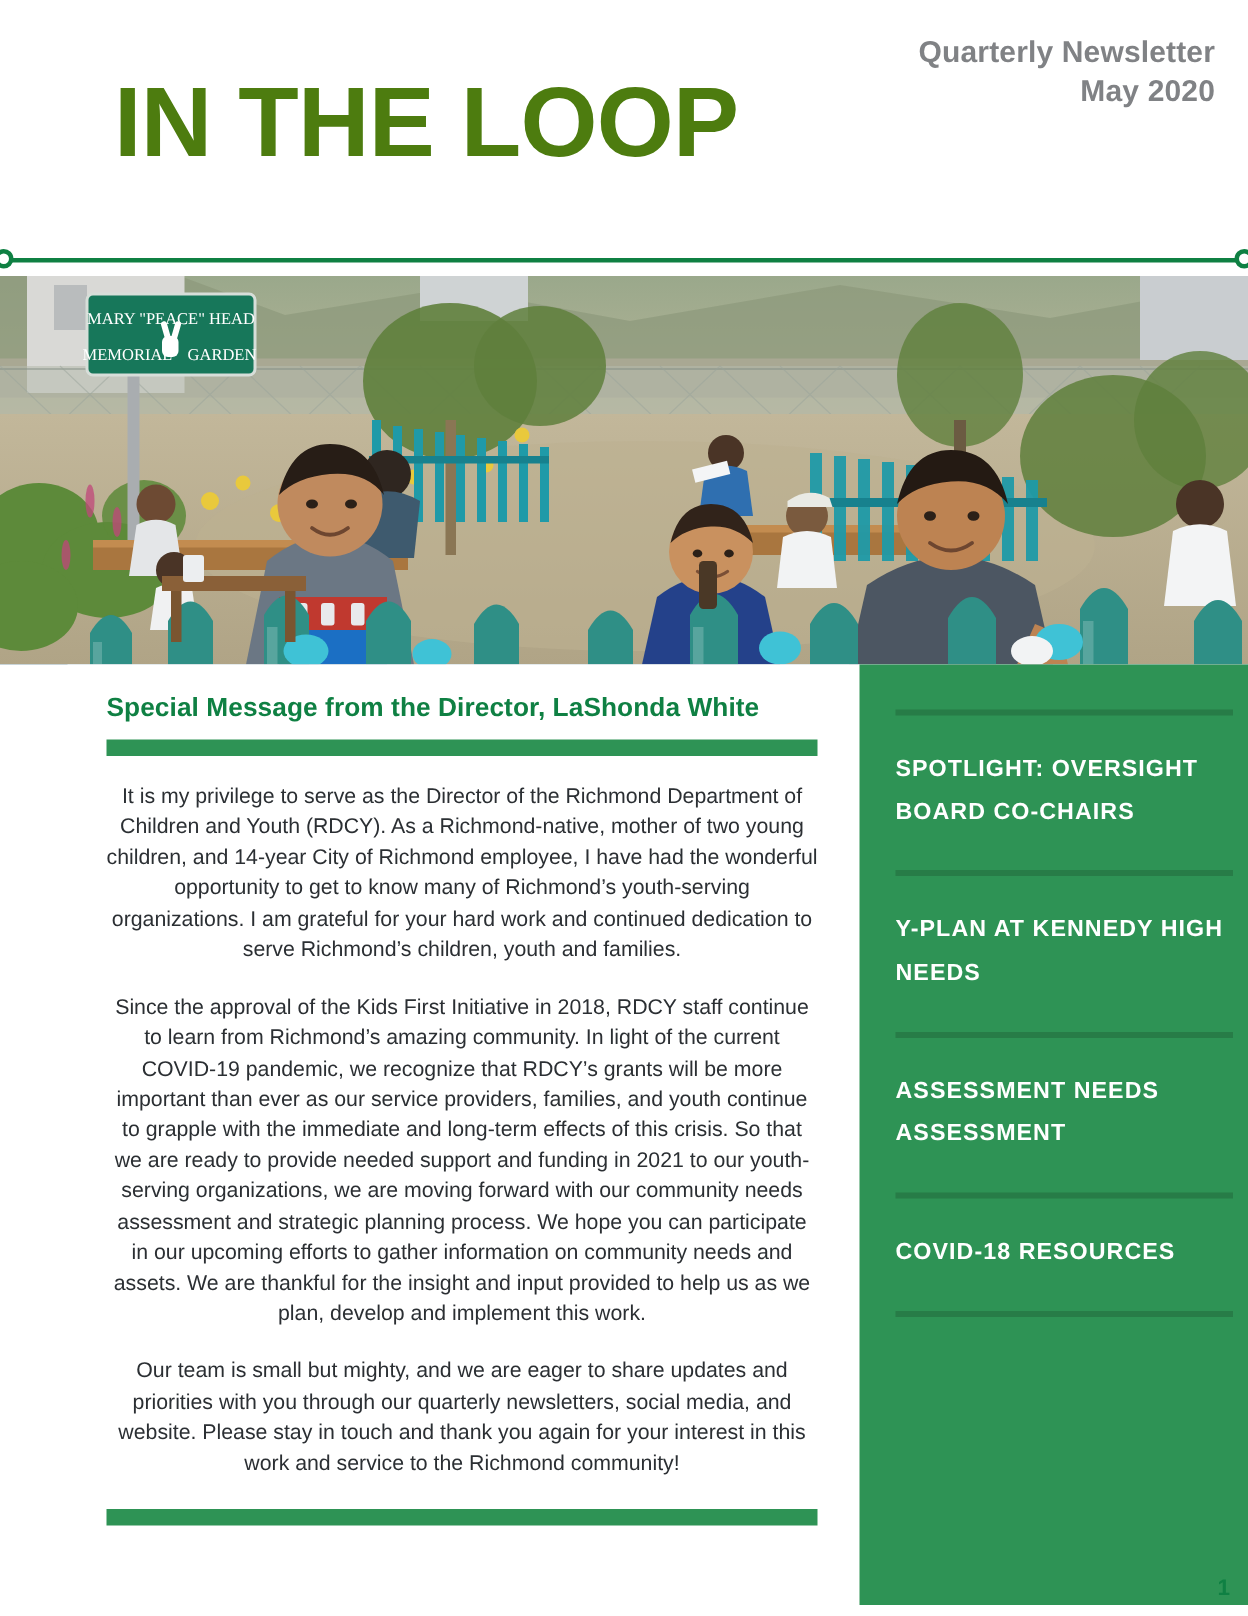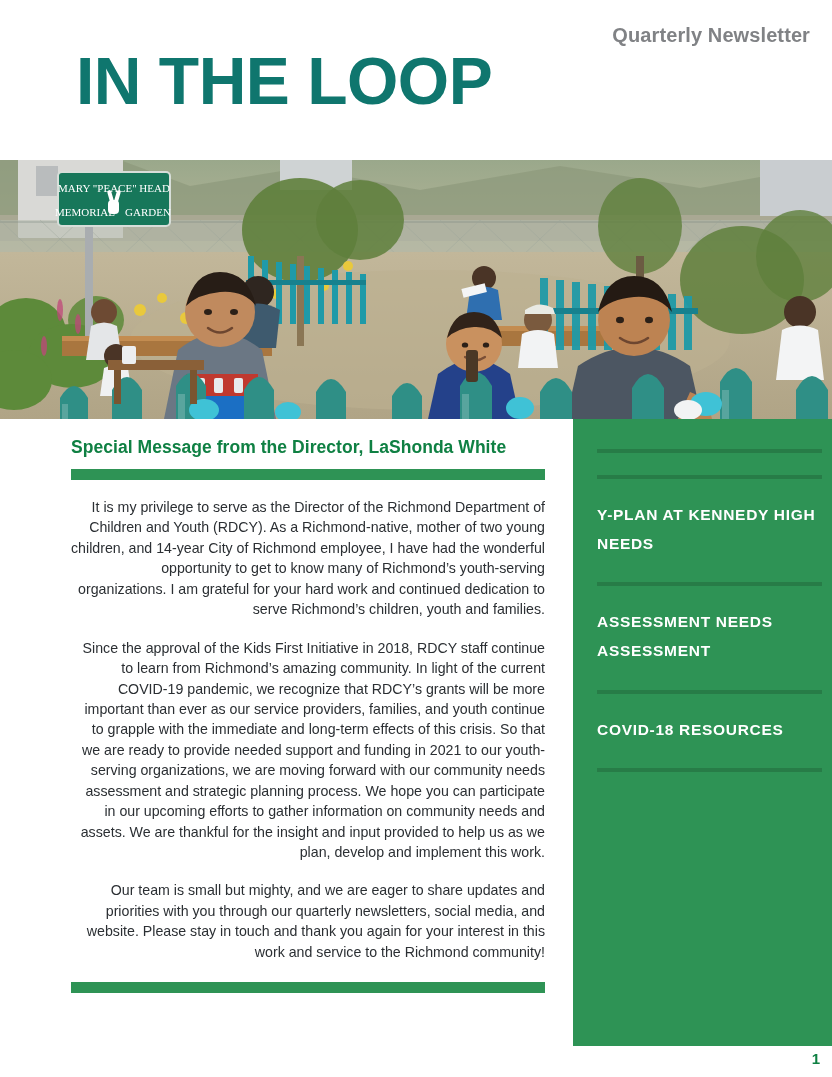--- a/index.html
+++ b/index.html
@@ -11,21 +11,21 @@
     height: 1077px;
     background: #ffffff;
     font-family: "Liberation Sans", sans-serif;
     position: relative;
     overflow: hidden;
   }
 
   
   .header {
     position: relative;
-    height: 160px;
+    height: 184px;
     background: #ffffff;
   }
   .masthead-meta {
     position: absolute;
     top: 22px;
     right: 22px;
     text-align: right;
     line-height: 1.32;
   }
   .masthead-meta .meta-line {
@@ -34,21 +34,21 @@
     color: #808285;
     letter-spacing: 0.1px;
     white-space: nowrap;
   }
   .masthead-title {
     position: absolute;
     left: 76px;
     top: 48px;
     font-size: 66px;
     font-weight: bold;
-    color: #0f766e;
+    color: #4d7c0f;
     letter-spacing: -0.5px;
     line-height: 1;
     white-space: nowrap;
   }
   .masthead-sub {
     position: absolute;
     left: 78px;
     top: 130px;
     font-size: 21px;
     font-weight: bold;
@@ -119,21 +119,21 @@
   .title-bar {
     height: 11px;
     background: #2e9355;
     margin: 0 0 17px 0;
   }
   .article p {
     margin: 0 0 18px 0;
     font-size: 14.2px;
     line-height: 1.44;
     color: #2b2f33;
-    text-align: right;
+    text-align: center;
   }
   .footer-bar {
     position: absolute;
     left: 26px;
     right: 28px;
     bottom: 53px;
     height: 11px;
     background: #2e9355;
   }
 
@@ -178,20 +178,21 @@
     font-weight: bold;
     color: #0f8043;
   }
 </style>
 </head>
 <body>
 
 <div class="header">
   <div class="masthead-meta">
     <div class="meta-line">Quarterly Newsletter</div>
+    <div class="meta-line">May 2020</div>
   </div>
   <div class="masthead-title">IN THE LOOP</div>
 
   <div class="rule-wrap">
     <div class="rule-line"></div>
     <div class="rule-dot left"></div>
     <div class="rule-dot right"></div>
   </div>
 </div>
 
@@ -445,20 +446,21 @@
     <div class="title-bar"></div>
     <p>It is my privilege to serve as the Director of the Richmond Department of Children and Youth (RDCY). As a Richmond-native, mother of two young children, and 14-year City of Richmond employee, I have had the wonderful opportunity to  get to know many of Richmond’s youth-serving organizations.  I am grateful for your hard work and continued dedication to serve Richmond’s children, youth and families.</p>
     <p>Since the approval of the Kids First Initiative in 2018, RDCY staff continue to learn from Richmond’s amazing community. In light of the current COVID-19 pandemic, we recognize that RDCY’s grants will be more important than ever as our service providers, families, and youth continue to grapple with the immediate and long-term effects of this crisis. So that we are ready to provide needed support and funding in 2021 to our youth-serving organizations, we are moving forward with our community needs assessment and strategic planning process. We hope you can participate in our upcoming efforts to gather information on community needs and assets. We are thankful for the insight and input provided to help us as we plan, develop and implement this work.</p>
     <p>Our team is small but mighty, and we are eager to share updates and priorities with you through our quarterly newsletters, social media, and website. Please stay in touch and thank you again for your interest in this work and service to the Richmond community!</p>
     <div class="footer-bar"></div>
   </div>
 
   <div class="sidebar">
     <div class="sidebar-rule"></div>
 
+    <div class="sidebar-item">SPOTLIGHT: OVERSIGHT BOARD CO-CHAIRS</div>
     <div class="sidebar-rule"></div>
 
     <div class="sidebar-item">Y-PLAN AT KENNEDY HIGH NEEDS</div>
     <div class="sidebar-rule"></div>
 
     <div class="sidebar-item">ASSESSMENT NEEDS ASSESSMENT</div>
     <div class="sidebar-rule"></div>
 
     <div class="sidebar-item">COVID-18 RESOURCES</div>
     <div class="sidebar-rule"></div>

